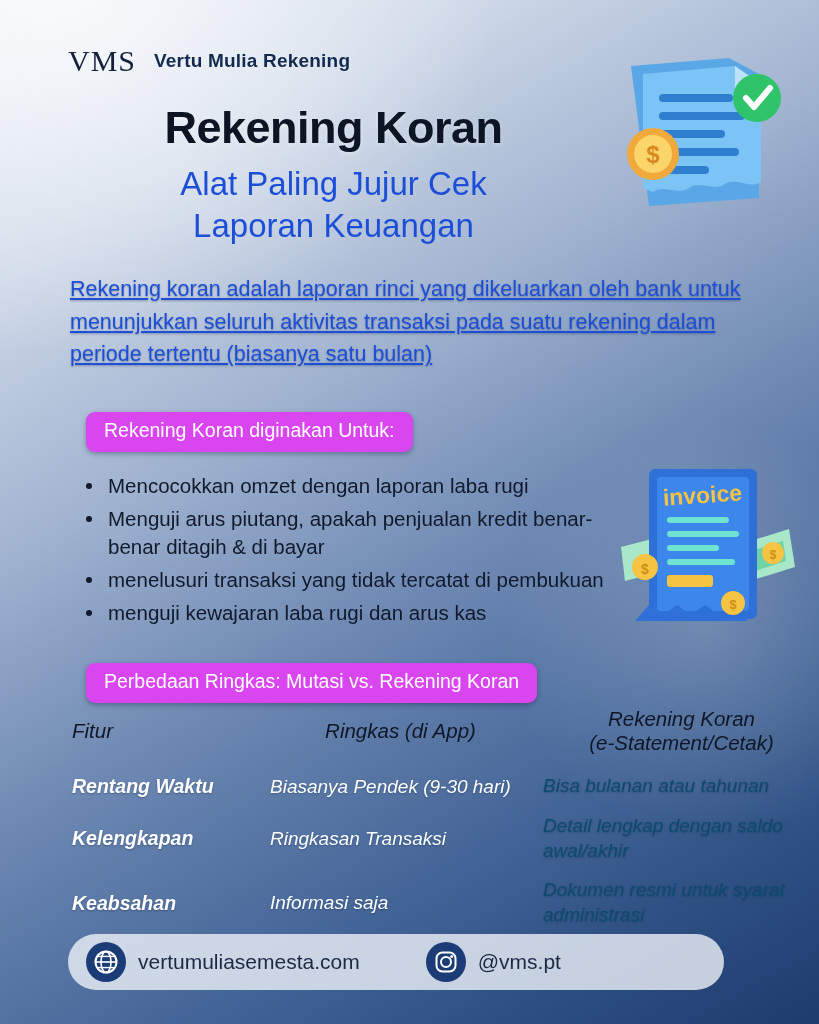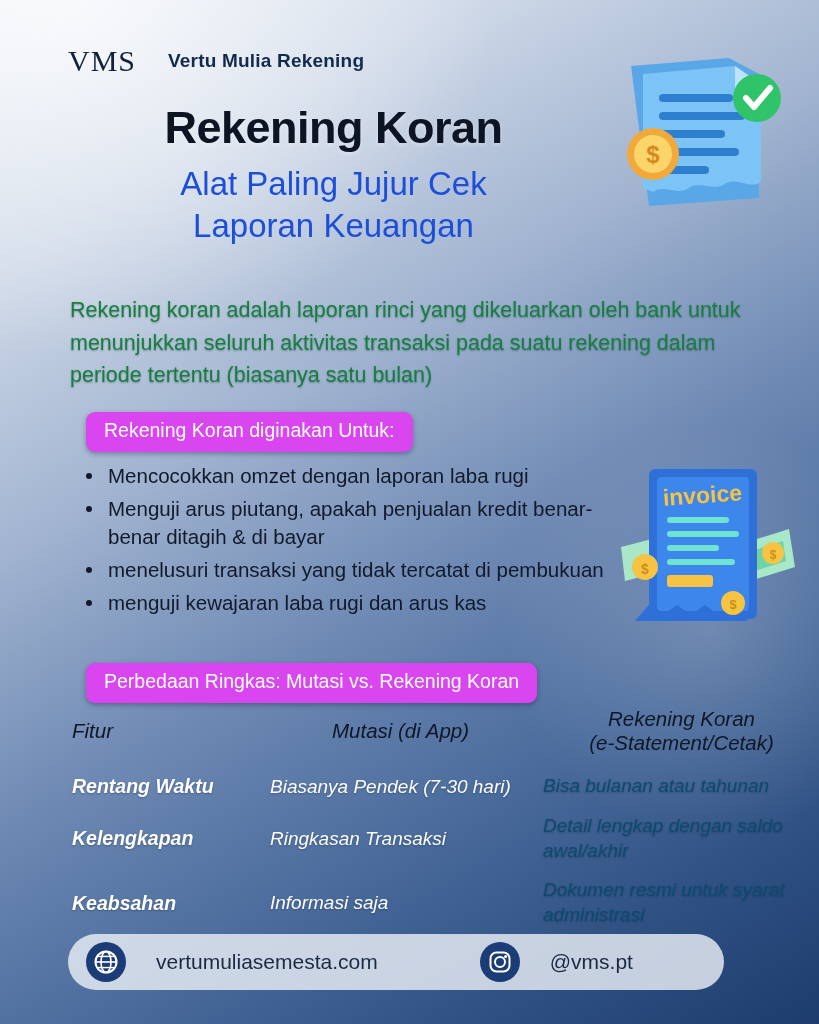--- a/index.html
+++ b/index.html
@@ -34,21 +34,21 @@
     background: radial-gradient(ellipse at 50% 50%, rgba(255,255,255,0.18), rgba(255,255,255,0) 70%);
     pointer-events: none;
   }
 
   
   .brand {
     position: absolute;
     left: 68px; top: 44px;
     display: flex;
     align-items: center;
-    gap: 32px;
+    gap: 18px;
   }
   .brand-mark {
     font-family: "Liberation Serif", serif;
     font-size: 30px;
     letter-spacing: 1px;
     color: #13213a;
     font-weight: 400;
   }
   .brand-name {
     font-size: 19px;
@@ -77,46 +77,47 @@
     margin-top: 12px;
     font-size: 33px;
     color: #1d4ed8;
     line-height: 1.28;
     font-weight: 400;
   }
 
   
   .intro {
     position: absolute;
-    left: 70px; top: 294px;
+    left: 70px; top: 273px;
     width: 706px;
     font-size: 21.5px;
     line-height: 1.52;
-    color: #15803d;
+    color: #1d4ed8;
     text-shadow: 0 1px 2px rgba(20,35,60,0.35);
+    text-decoration: underline;
   }
 
   
   .pill {
     display: inline-block;
     background: #d946ef;
     color: #ffffff;
     border-radius: 9px;
     padding: 9px 18px 11px 18px;
     font-size: 19.5px;
     line-height: 1;
     box-shadow: 0 2px 5px rgba(10,25,55,0.35);
   }
   .pill-1 { position: absolute; left: 86px; top: 412px; }
   .pill-2 { position: absolute; left: 86px; top: 663px; }
 
   
   .bullets {
     position: absolute;
-    left: 78px; top: 462px;
+    left: 78px; top: 472px;
     width: 560px;
     list-style: none;
   }
   .bullets li {
     position: relative;
     padding-left: 30px;
     margin-bottom: 6px;
     font-size: 20.5px;
     line-height: 1.33;
     color: #11192b;
@@ -177,21 +178,21 @@
   
   .footer {
     position: absolute;
     left: 68px; top: 934px;
     width: 656px; height: 56px;
     background: rgba(233,238,245,0.82);
     border-radius: 28px;
     display: flex;
     align-items: center;
     padding-left: 18px;
-    gap: 30px;
+    gap: 12px;
   }
   .fic {
     width: 40px; height: 40px;
     flex: 0 0 40px;
     border-radius: 50%;
     background: #1b3c77;
     color: #fff;
     display: flex;
     align-items: center;
     justify-content: center;
@@ -296,30 +297,30 @@
       <circle cx="160" cy="98" r="11" fill="#f6c343"></circle>
       <text x="160" y="104" font-family="Liberation Sans, sans-serif" font-size="12" font-weight="bold" fill="#c98f18" text-anchor="middle">$</text>
     </svg>
   </div>
 
   <div class="pill pill-2">Perbedaan Ringkas: Mutasi vs. Rekening Koran</div>
 
   <div class="table">
     <div class="trow thead">
       <div class="c1">Fitur</div>
-      <div class="c2">Mutasi (di App)</div>
+      <div class="c2">Ringkas (di App)</div>
       <div class="c3">
         <div>Rekening Koran</div>
         <div>(e-Statement/Cetak)</div>
       </div>
     </div>
 
     <div class="trow body r1">
       <div class="c1">Rentang Waktu</div>
-      <div class="c2">Biasanya Pendek (7-30 hari)</div>
+      <div class="c2">Biasanya Pendek (9-30 hari)</div>
       <div class="c3">Bisa bulanan atau tahunan</div>
     </div>
 
     <div class="trow body r2">
       <div class="c1">Kelengkapan</div>
       <div class="c2">Ringkasan Transaksi</div>
       <div class="c3">Detail lengkap dengan saldo awal/akhir</div>
     </div>
 
     <div class="trow body r3">

